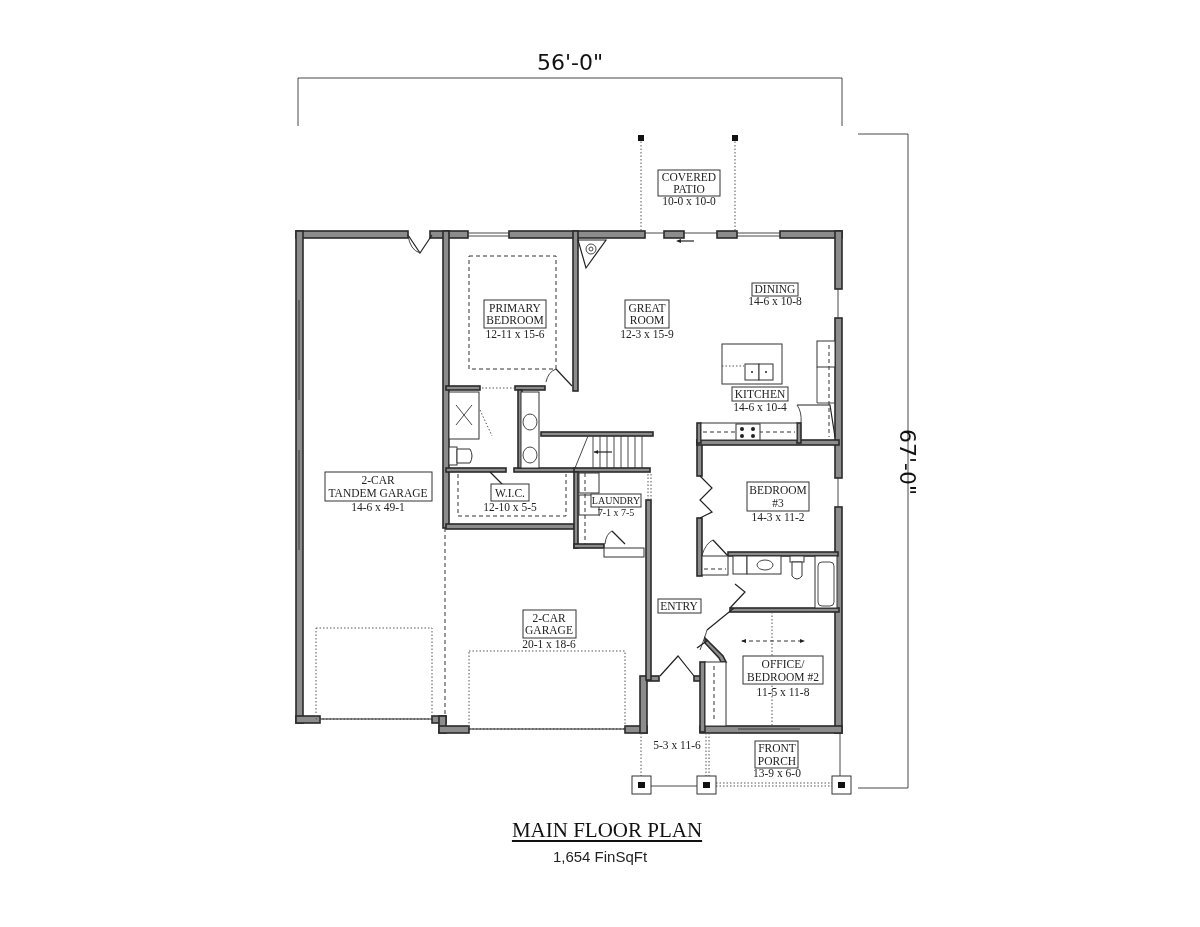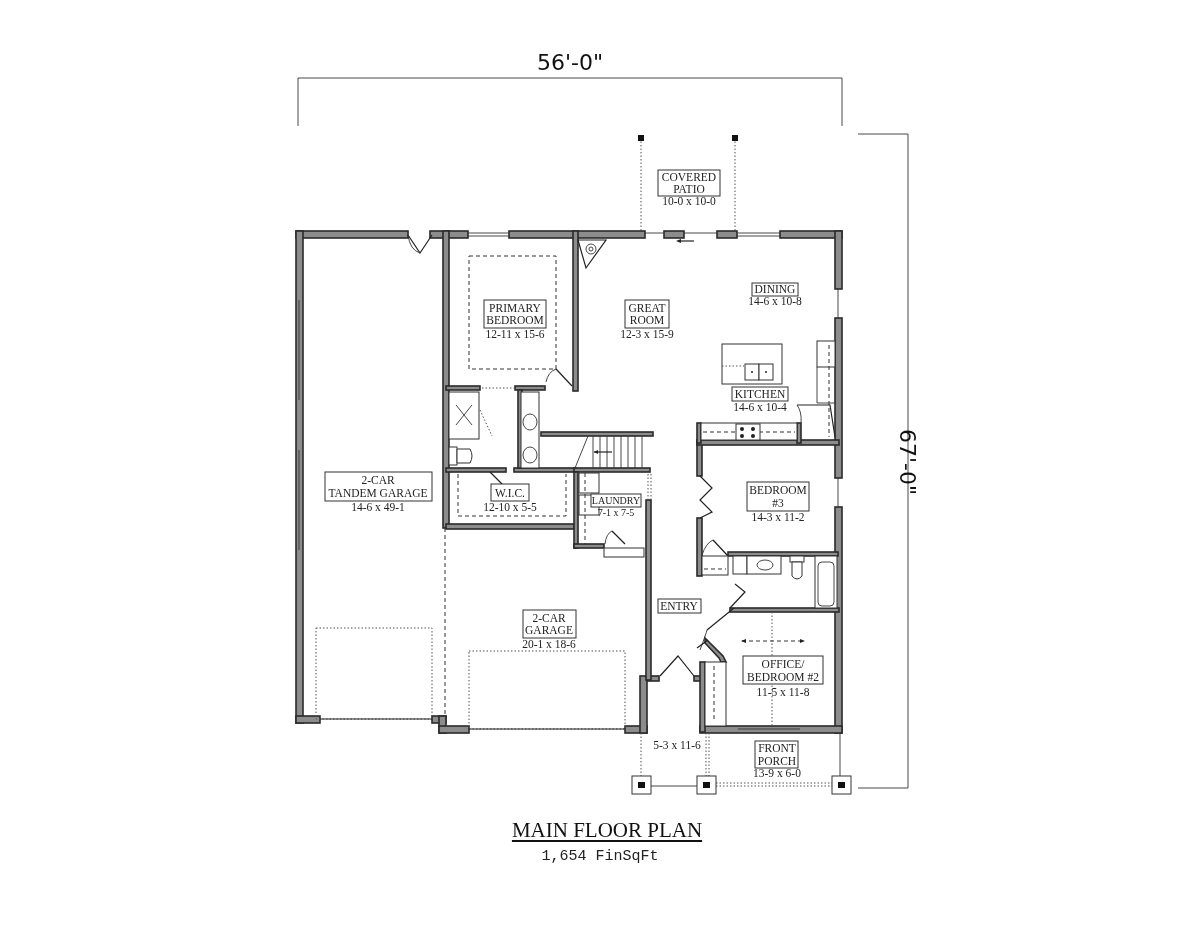--- a/index.html
+++ b/index.html
@@ -4,21 +4,21 @@
 <style>
   html, body { margin:0; padding:0; background:#ffffff; }
   body { width:1200px; height:927px; position:relative; overflow:hidden; font-family:"Liberation Serif", serif; color:#222; }
   #plan { position:absolute; left:0; top:0; width:1200px; height:927px; }
   .dim-text { font-family:"DejaVu Sans", sans-serif; font-size:22px; fill:#111; }
   .room-label { font-family:"Liberation Serif", serif; font-size:11.5px; fill:#222; }
   .room-dim { font-family:"Liberation Serif", serif; font-size:11.5px; fill:#222; }
   .title-block { position:absolute; left:0; width:1200px; text-align:center; }
   .plan-title { top:818px; font-family:"Liberation Serif", serif; font-size:21px; color:#111;padding-left:7px; }
   .plan-title span { text-decoration:underline; text-underline-offset:3px; }
-  .plan-sqft { top:848px; font-family:Liberation Mono, monospace; font-size:15px; color:#222; }
+  .plan-sqft { top:848px; font-family:Liberation Sans, sans-serif; font-size:15px; color:#222; }
 </style>
 </head>
 <body>
 
 <svg id="plan" viewBox="0 0 1200 927" xmlns="http://www.w3.org/2000/svg">
   <defs>
     <style>
       .wall { fill:#8c8c8c; stroke:#2a2a2a; stroke-width:1.6; }
       .thin { fill:none; stroke:#222; stroke-width:1.2; }
       .hair { fill:none; stroke:#333; stroke-width:0.9; }

